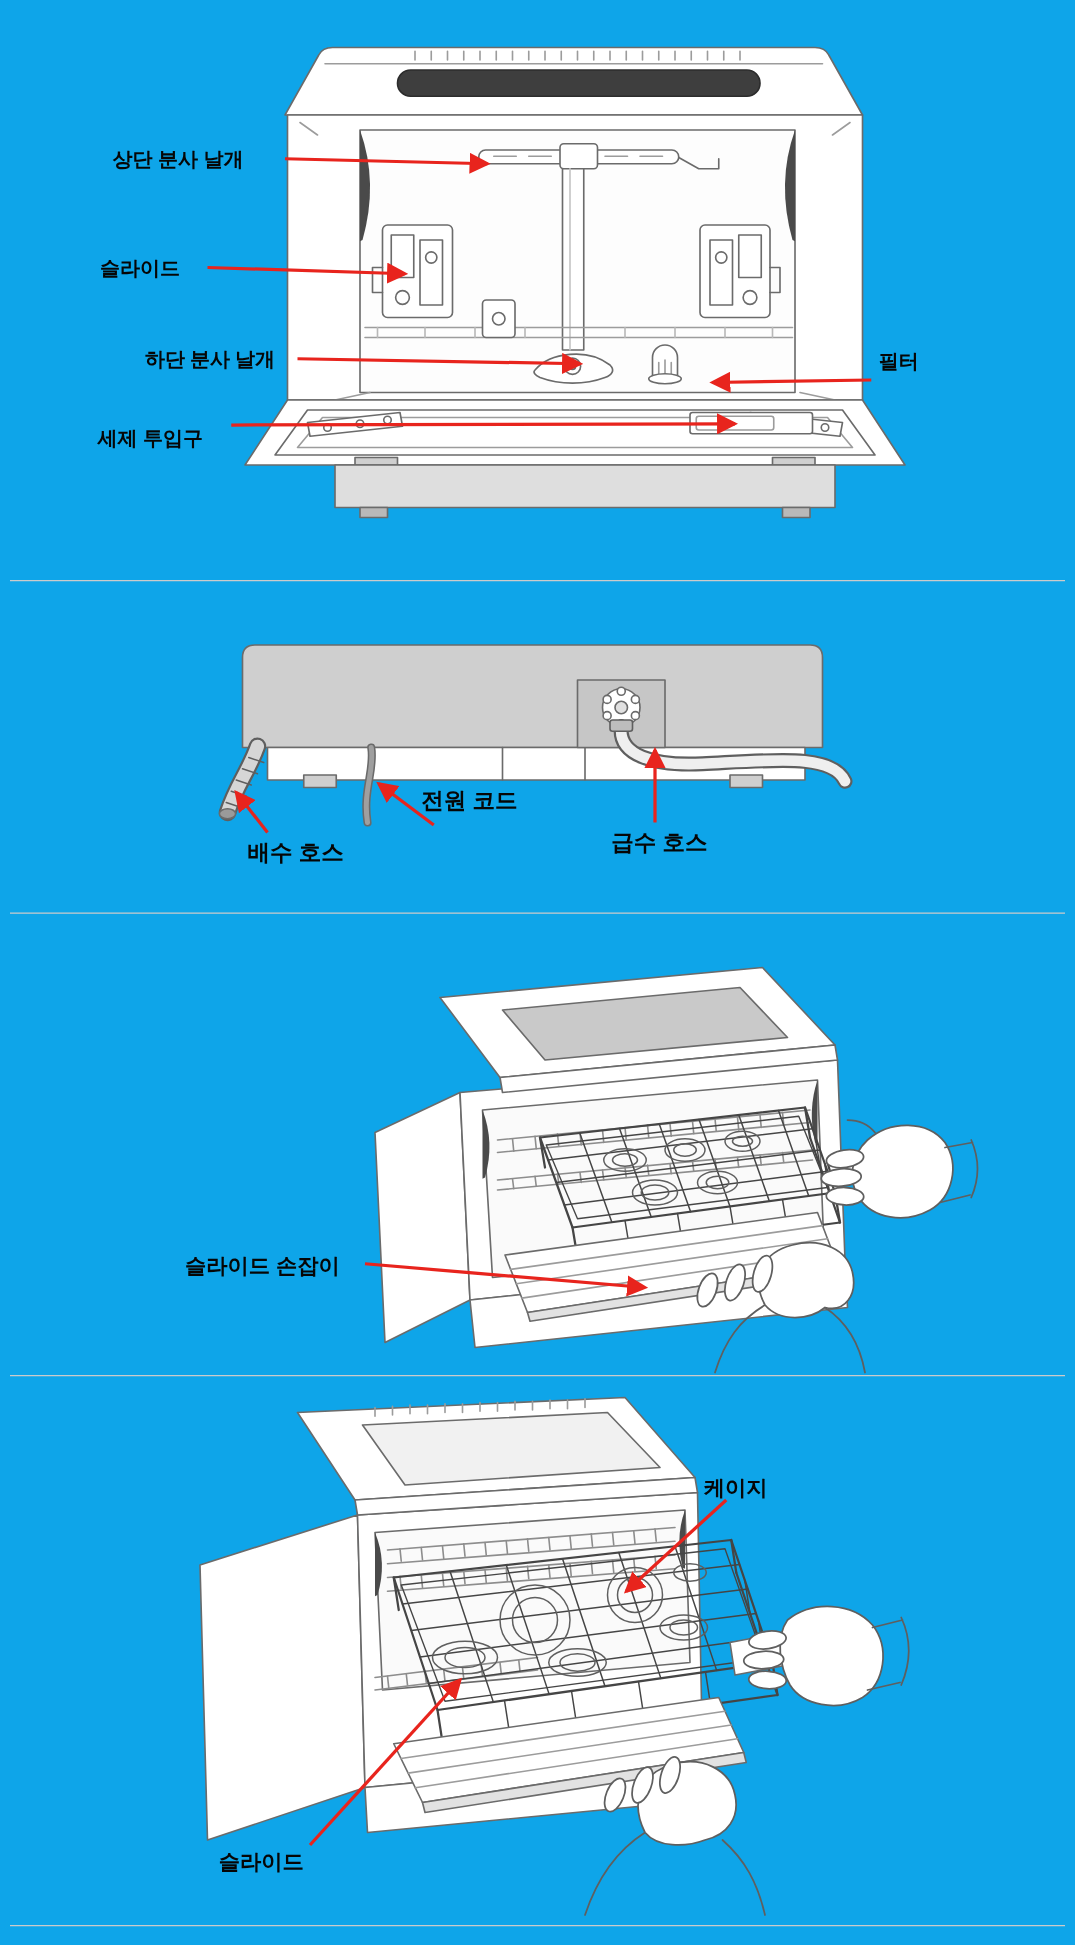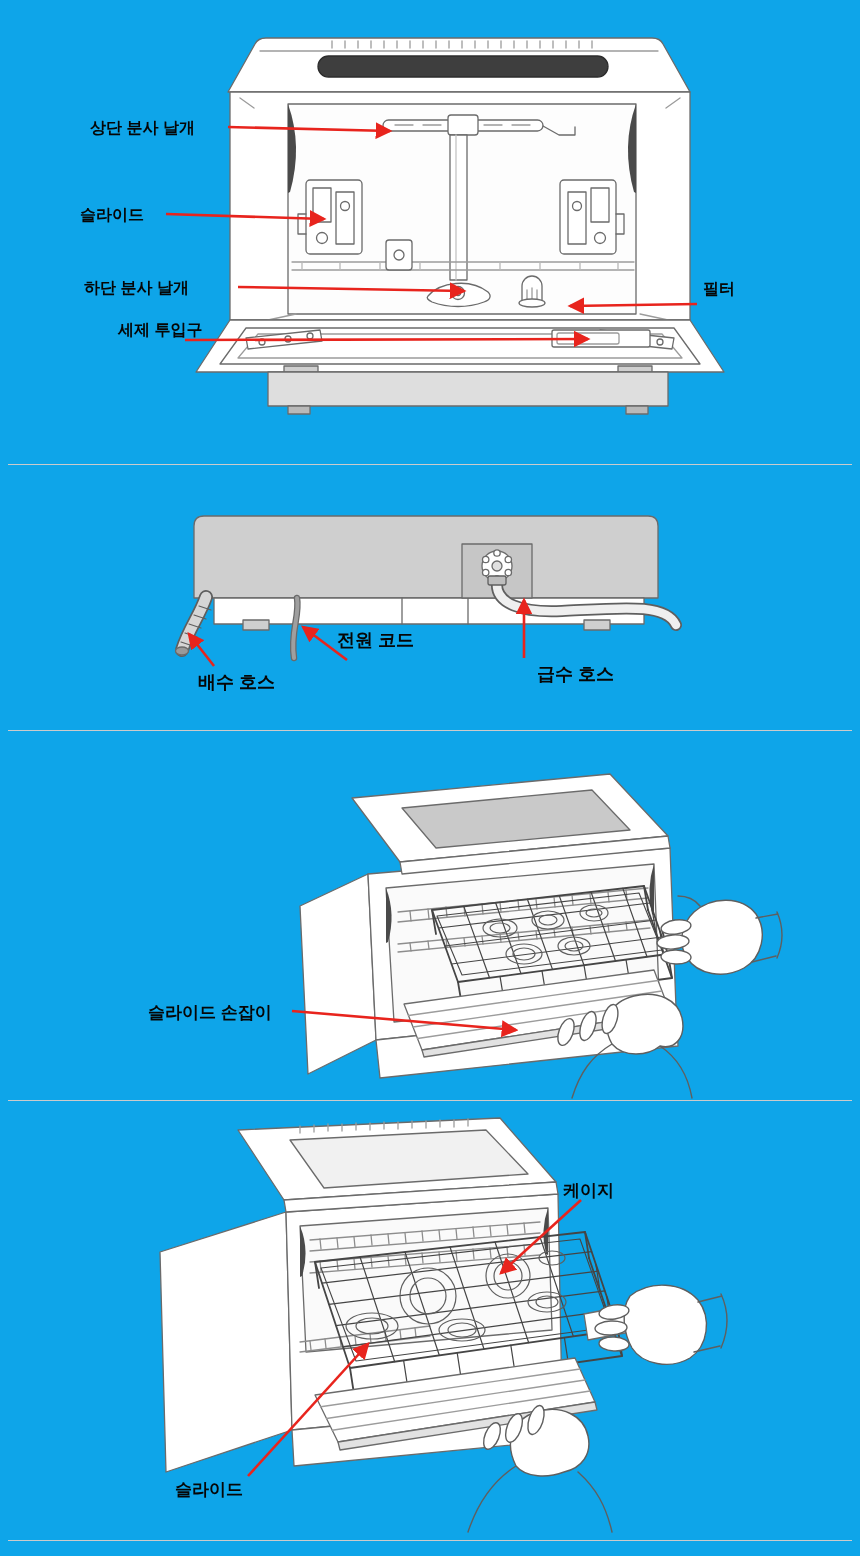--- a/index.html
+++ b/index.html
@@ -303,27 +303,27 @@
       <line class="arrow" x1="347" y1="660" x2="303" y2="627" marker-end="url(#ah)"></line>
       <line class="arrow" x1="524" y1="658" x2="524" y2="600" marker-end="url(#ah)"></line>
       <line class="arrow" x1="292" y1="1011" x2="516" y2="1030" marker-end="url(#ah)"></line>
       <line class="arrow" x1="581" y1="1200" x2="501" y2="1273" marker-end="url(#ah)"></line>
       <line class="arrow" x1="248" y1="1476" x2="368" y2="1344" marker-end="url(#ah)"></line>
     </g>
   </svg>
 
   <div class="label s16" style="left:90px; top:118px;">상단 분사 날개</div>
   <div class="label s16" style="left:80px; top:205px;">슬라이드</div>
-  <div class="label s16" style="left:84px; top:278px;">하단 분사 날개</div>
+  <div class="label s16" style="left:116px; top:278px;font-family:Liberation Serif, serif;">하단 분사 날개</div>
   <div class="label s16" style="left:703px; top:279px;">필터</div>
-  <div class="label s16" style="left:78px; top:320px;margin-left:40px;">세제 투입구</div>
+  <div class="label s16" style="left:78px; top:341px;">세제 투입구</div>
 
   <div class="label s15" style="left:198px; top:670px;">배수 호스</div>
   <div class="label s15" style="left:337px; top:628px;">전원 코드</div>
-  <div class="label s15" style="left:489px; top:662px;margin-left:48px;">급수 호스</div>
+  <div class="label s15" style="left:489px; top:662px;">급수 호스</div>
 
   <div class="label s17" style="left:148px; top:1001px;">슬라이드 손잡이</div>
 
   <div class="label s17" style="left:563px; top:1179px;">케이지</div>
   <div class="label s17" style="left:175px; top:1478px;">슬라이드</div>
 
   <div class="divider" style="top:464px;"></div>
   <div class="divider" style="top:730px;"></div>
   <div class="divider" style="top:1100px;"></div>
   <div class="divider" style="top:1540px;"></div>

